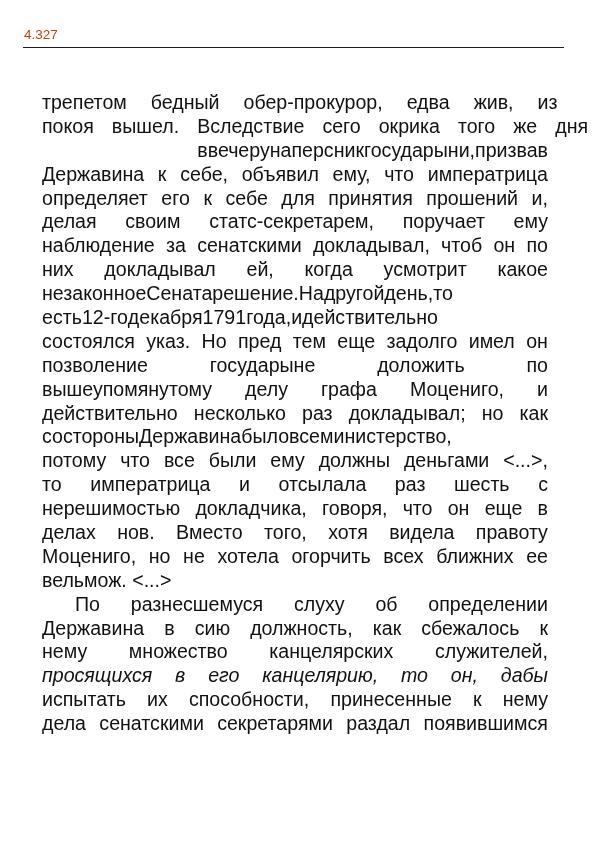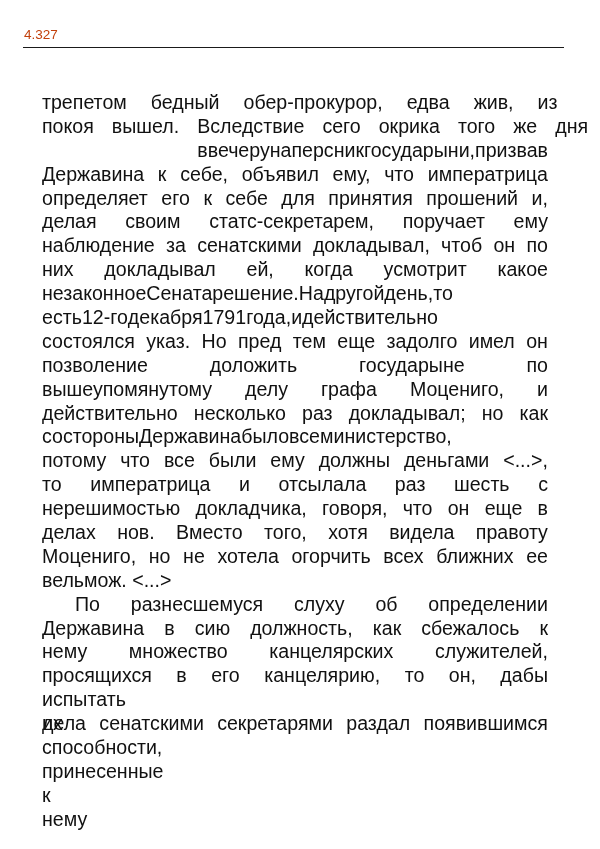--- a/index.html
+++ b/index.html
@@ -153,22 +153,22 @@
         <span>Но</span>
         <span>пред</span>
         <span>тем</span>
         <span>еще</span>
         <span>задолго</span>
         <span>имел</span>
         <span>он</span>
       </span>
     <span class="line" style="display: flex; justify-content: space-between;">
         <span>позволение</span>
+        <span>государыне</span>
         <span>доложить</span>
-        <span>государыне</span>
         <span>по</span>
       </span>
     <span class="line" style="display: flex; justify-content: space-between;">
         <span>вышеупомянутому</span>
         <span>делу</span>
         <span>графа</span>
         <span>Моцениго,</span>
         <span>и</span>
       </span>
     <span class="line" style="display: flex; justify-content: space-between;">
@@ -252,30 +252,30 @@
         <span>как</span>
         <span>сбежалось</span>
         <span>к</span>
       </span>
     <span class="line" style="display: flex; justify-content: space-between;">
         <span>нему</span>
         <span>множество</span>
         <span>канцелярских</span>
         <span>служителей,</span>
       </span>
-    <span class="line" style="display: flex; justify-content: space-between;">
+    <span class="line" style="display: flex; justify-content: space-between; font-style: italic;">
         <span>просящихся</span>
         <span>в</span>
         <span>его</span>
         <span>канцелярию,</span>
         <span>то</span>
         <span>он,</span>
         <span>дабы</span>
       </span>
-    <span class="line" style="display: flex; justify-content: space-between; flex-direction: column;">
+    <span class="line" style="display: flex; justify-content: space-between;">
         <span>испытать</span>
         <span>их</span>
         <span>способности,</span>
         <span>принесенные</span>
         <span>к</span>
         <span>нему</span>
       </span>
     <span class="line" style="display: flex; justify-content: space-between;">
         <span>дела</span>
         <span>сенатскими</span>

